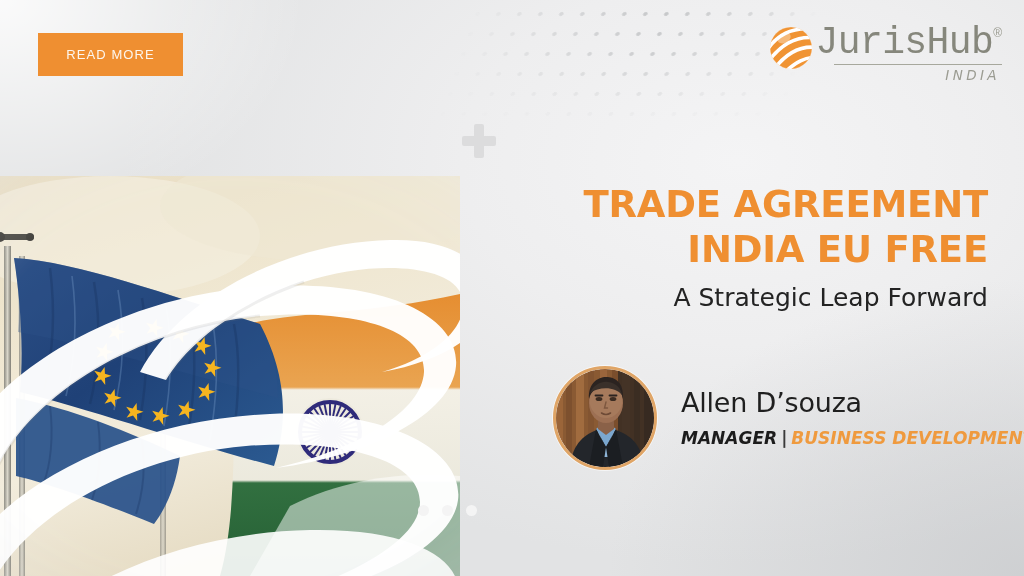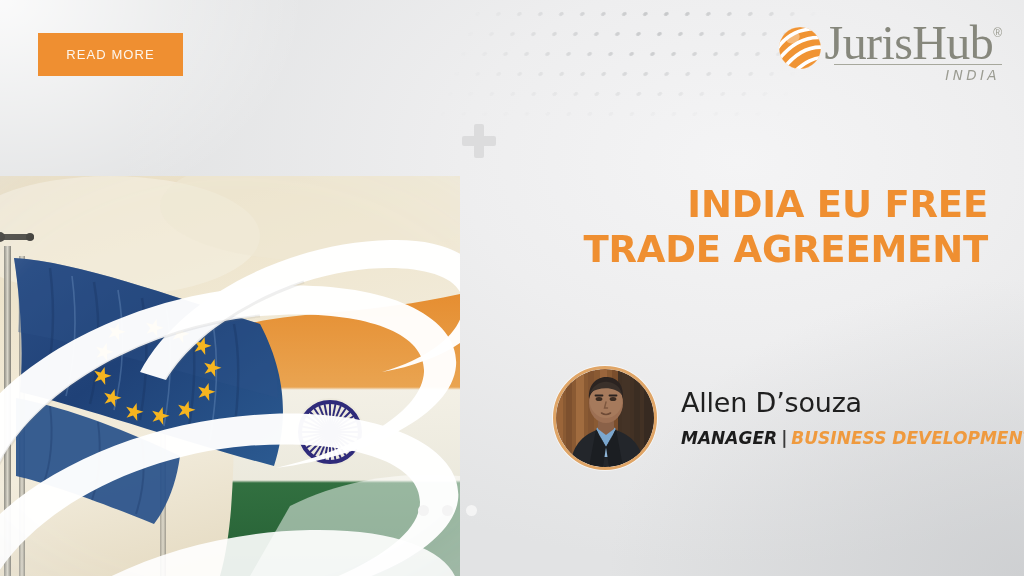--- a/index.html
+++ b/index.html
@@ -67,22 +67,22 @@
     cursor: pointer;
     display: flex; align-items: center; justify-content: center;
   }
 
   
   .logo { position: absolute; right: 22px; top: 22px; display: flex; align-items: flex-start; }
   .logo-globe { width: 46px; height: 46px; margin-top: 3px; margin-right: 2px; }
   .logo-text-wrap { display: flex; flex-direction: column; align-items: flex-end; }
   .logo-row { display: flex; align-items: flex-start; }
   .logo-word {
-    font-family: Liberation Serif, serif;
-    font-size: 48px;
+    font-family: Liberation Mono, monospace;
+    font-size: 38px;
     line-height: 42px;
     color: #86877c;
     letter-spacing: -0.6px;
   }
   .logo-reg { font-size: 12px; color: #9a9b90; line-height: 14px; margin-top: 4px; }
   .logo-rule { width: 168px; height: 1px; background: #a7a89d; margin: 0 0 2px 0; }
   .logo-sub {
     font-family: "DejaVu Sans", sans-serif;
     font-size: 13.5px; letter-spacing: 3.4px; color: #9b9c92; padding-right: 2px; font-style: italic;
   }
@@ -353,22 +353,23 @@
     </svg>
   </div>
 
   <div class="dots">
     <span></span>
     <span></span>
     <span></span>
   </div>
 
   <div class="title-block">
+    <div class="title">TRADE AGREEMENT</div>
     <div class="title">INDIA EU FREE</div>
-    <div class="title">TRADE AGREEMENT</div>
+    <div class="subtitle">A Strategic Leap Forward</div>
   </div>
 
   <div class="presenter">
     <div class="avatar">
       <svg width="98" height="98" viewBox="0 0 98 98" aria-hidden="true">
         <defs>
           <clipPath id="av">
               <circle cx="49" cy="49" r="49"></circle>
             </clipPath>
           <linearGradient id="wood" x1="0" y1="0" x2="1" y2="0">

